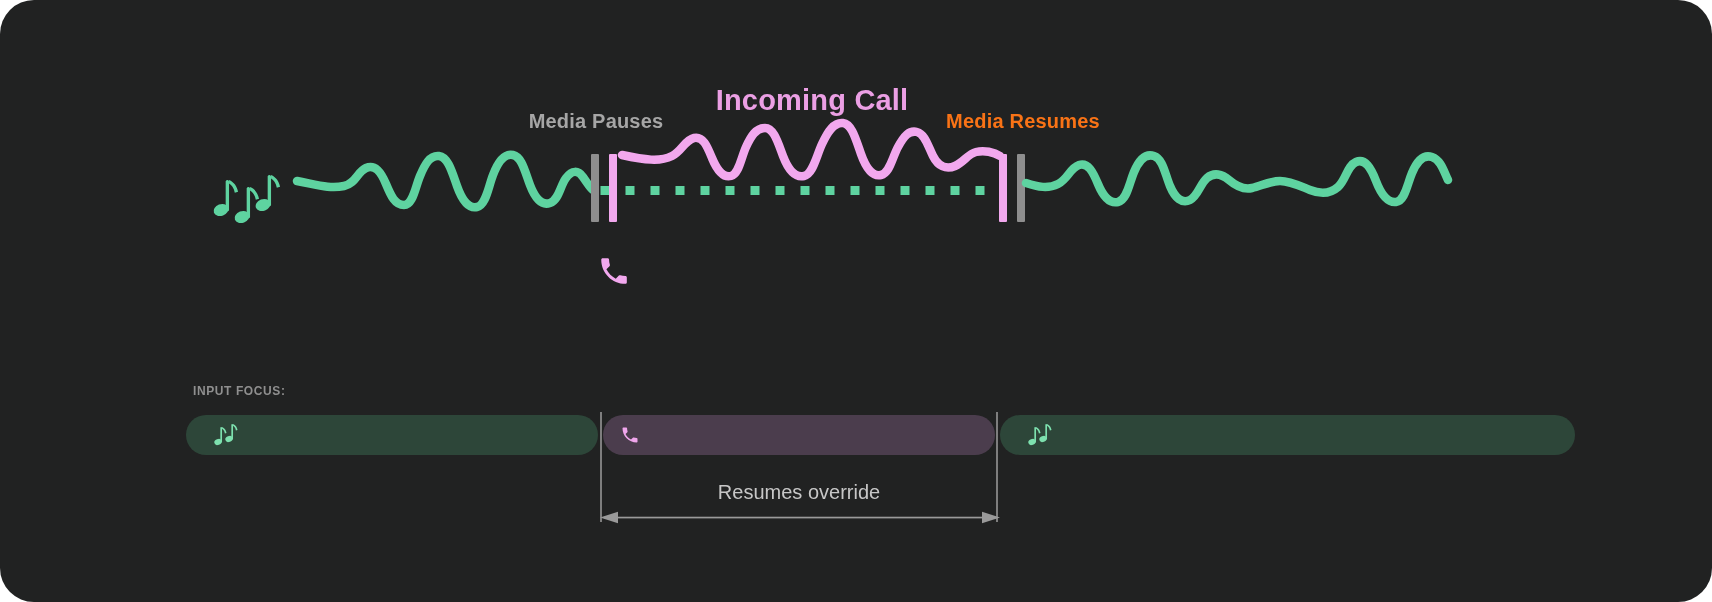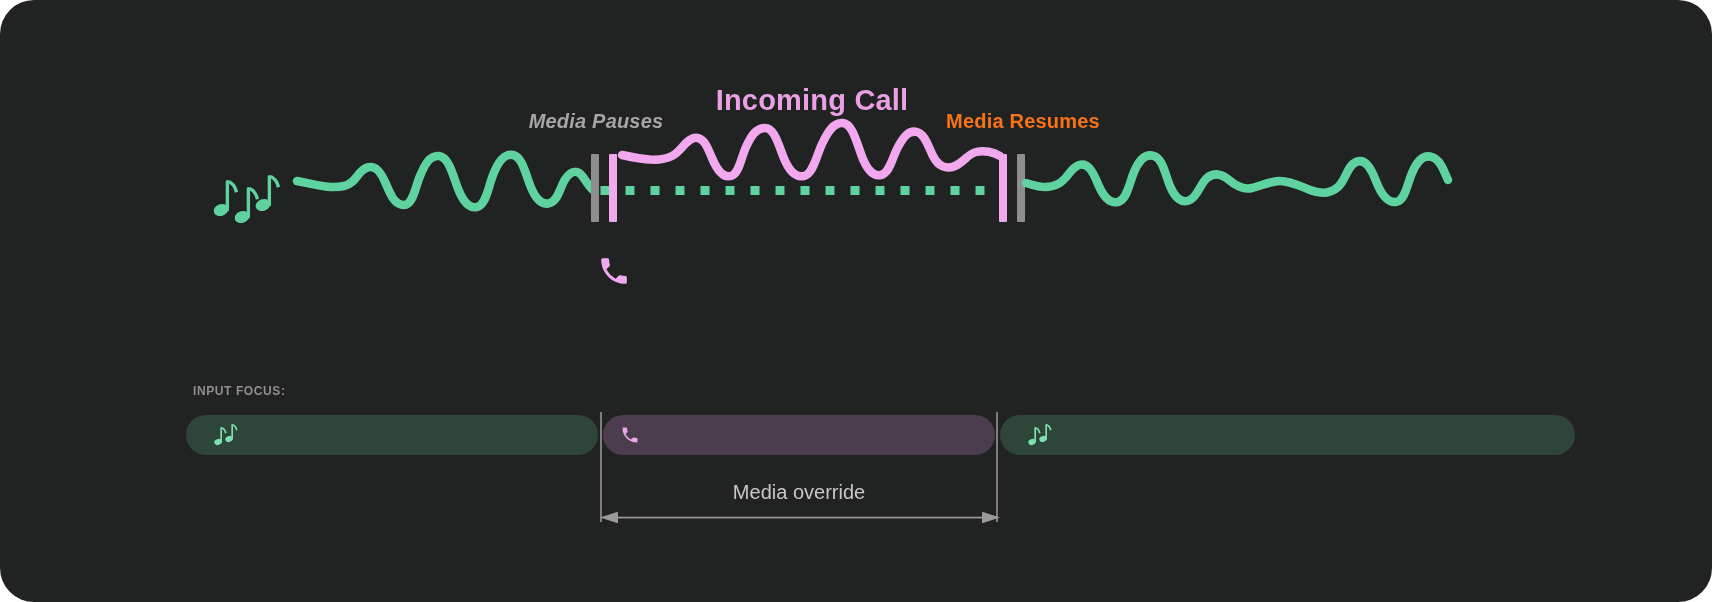--- a/index.html
+++ b/index.html
@@ -135,21 +135,21 @@
          C1214,172 1222,174 1229,180 C1236,186 1243,190 1252,188 C1261,186 1270,181 1280,181
          C1290,181 1300,186 1310,190 C1320,194 1330,194 1338,187 C1346,180 1347,166 1356,162
          C1365,158 1371,168 1376,181 C1381,194 1387,203 1396,202 C1405,201 1407,185 1412,173
          C1417,161 1423,154 1432,157 C1441,160 1444,172 1448,180" style="color: rgb(94, 211, 160);"></path>
 
     <g fill="currentColor" transform="translate(597,254) scale(1.42)" style="color: rgb(242, 168, 238);">
       <use href="#phone-shape"></use>
     </g>
   </svg>
 
-  <div class="lbl media-label" style="left: 596px; top: 111px; color: rgb(166, 166, 166); font-style: italic;">Media Pauses</div>
+  <div class="lbl media-label" style="left: 596px; top: 111px; color: rgb(166, 166, 166);">Media Pauses</div>
   <div class="lbl incoming-label" style="left: 812px; top: 86px; color: rgb(235, 159, 228);">Incoming Call</div>
   <div class="lbl media-label" style="left: 1023px; top: 111px; color: #f97316;">Media Resumes</div>
 
   <div class="focus-heading" style="color: rgb(143, 143, 143);">INPUT FOCUS:</div>
 
   <div class="pill pill-media" style="left: 186px; width: 412px; background-color: rgb(45, 70, 57);">
     <svg width="28" height="26" viewBox="0 0 28 26" fill="currentColor" style="color: rgb(125, 224, 174);">
       <use href="#eighth-note" transform="translate(8,20) scale(0.6)"></use>
       <use href="#eighth-note" transform="translate(19,17) scale(0.6)"></use>
     </svg>
@@ -164,21 +164,21 @@
   <div class="pill pill-media" style="left: 1000px; width: 575px; background-color: rgb(45, 70, 57);">
     <svg width="28" height="26" viewBox="0 0 28 26" fill="currentColor" style="color: rgb(125, 224, 174);">
       <use href="#eighth-note" transform="translate(8,20) scale(0.6)"></use>
       <use href="#eighth-note" transform="translate(19,17) scale(0.6)"></use>
     </svg>
   </div>
 
   <div class="vline" style="left: 600px; background-color: rgb(126, 126, 126);"></div>
   <div class="vline" style="left: 996px; background-color: rgb(126, 126, 126);"></div>
 
-  <div class="override-label" style="color: rgb(199, 199, 199);">Media override</div>
+  <div class="override-label" style="color: rgb(199, 199, 199);">Resumes override</div>
 
   <svg class="arrow-svg" width="408" height="21">
     <g fill="currentColor" stroke="none" style="color: rgb(154, 154, 154);">
       <rect x="8" y="9.7" width="392" height="1.7"></rect>
       <polygon points="4,10.5 22,4.8 22,16.2"></polygon>
       <polygon points="404,10.5 386,4.8 386,16.2"></polygon>
     </g>
   </svg>
 
 </div>

